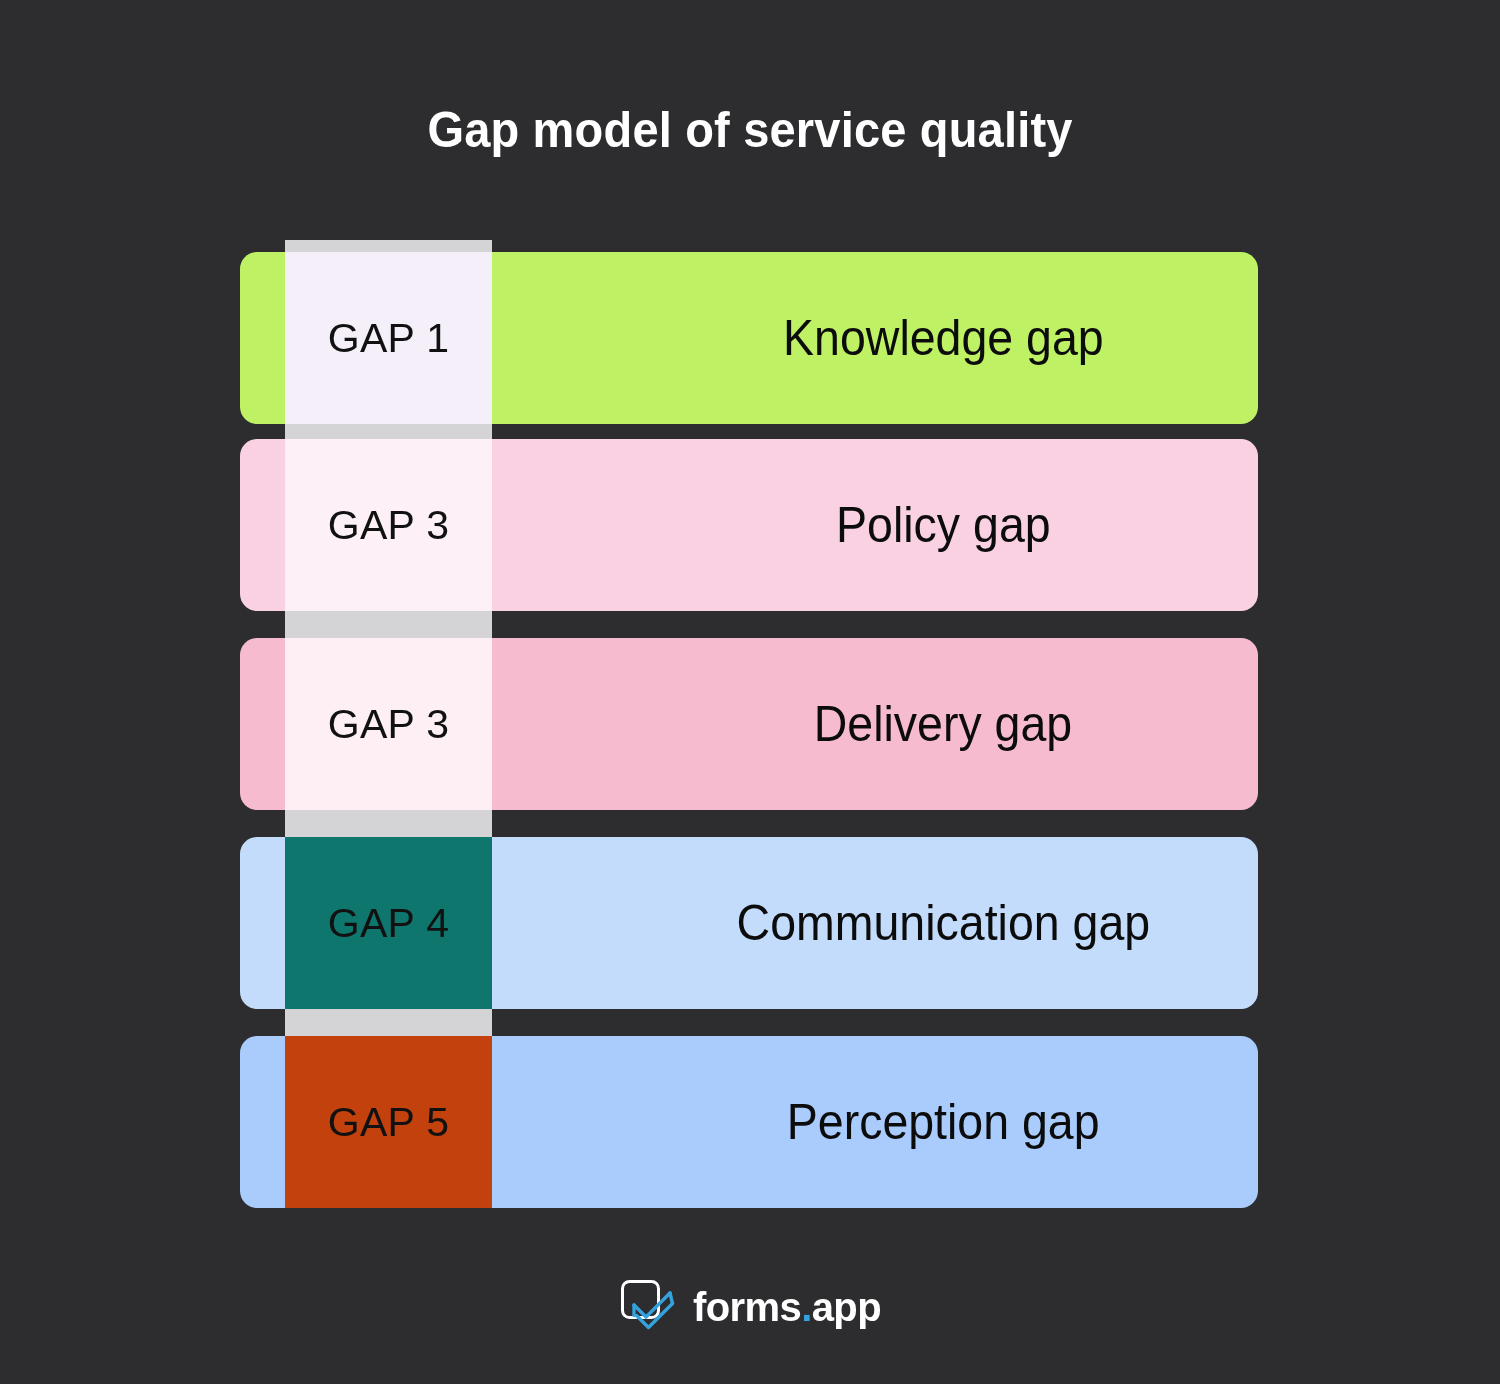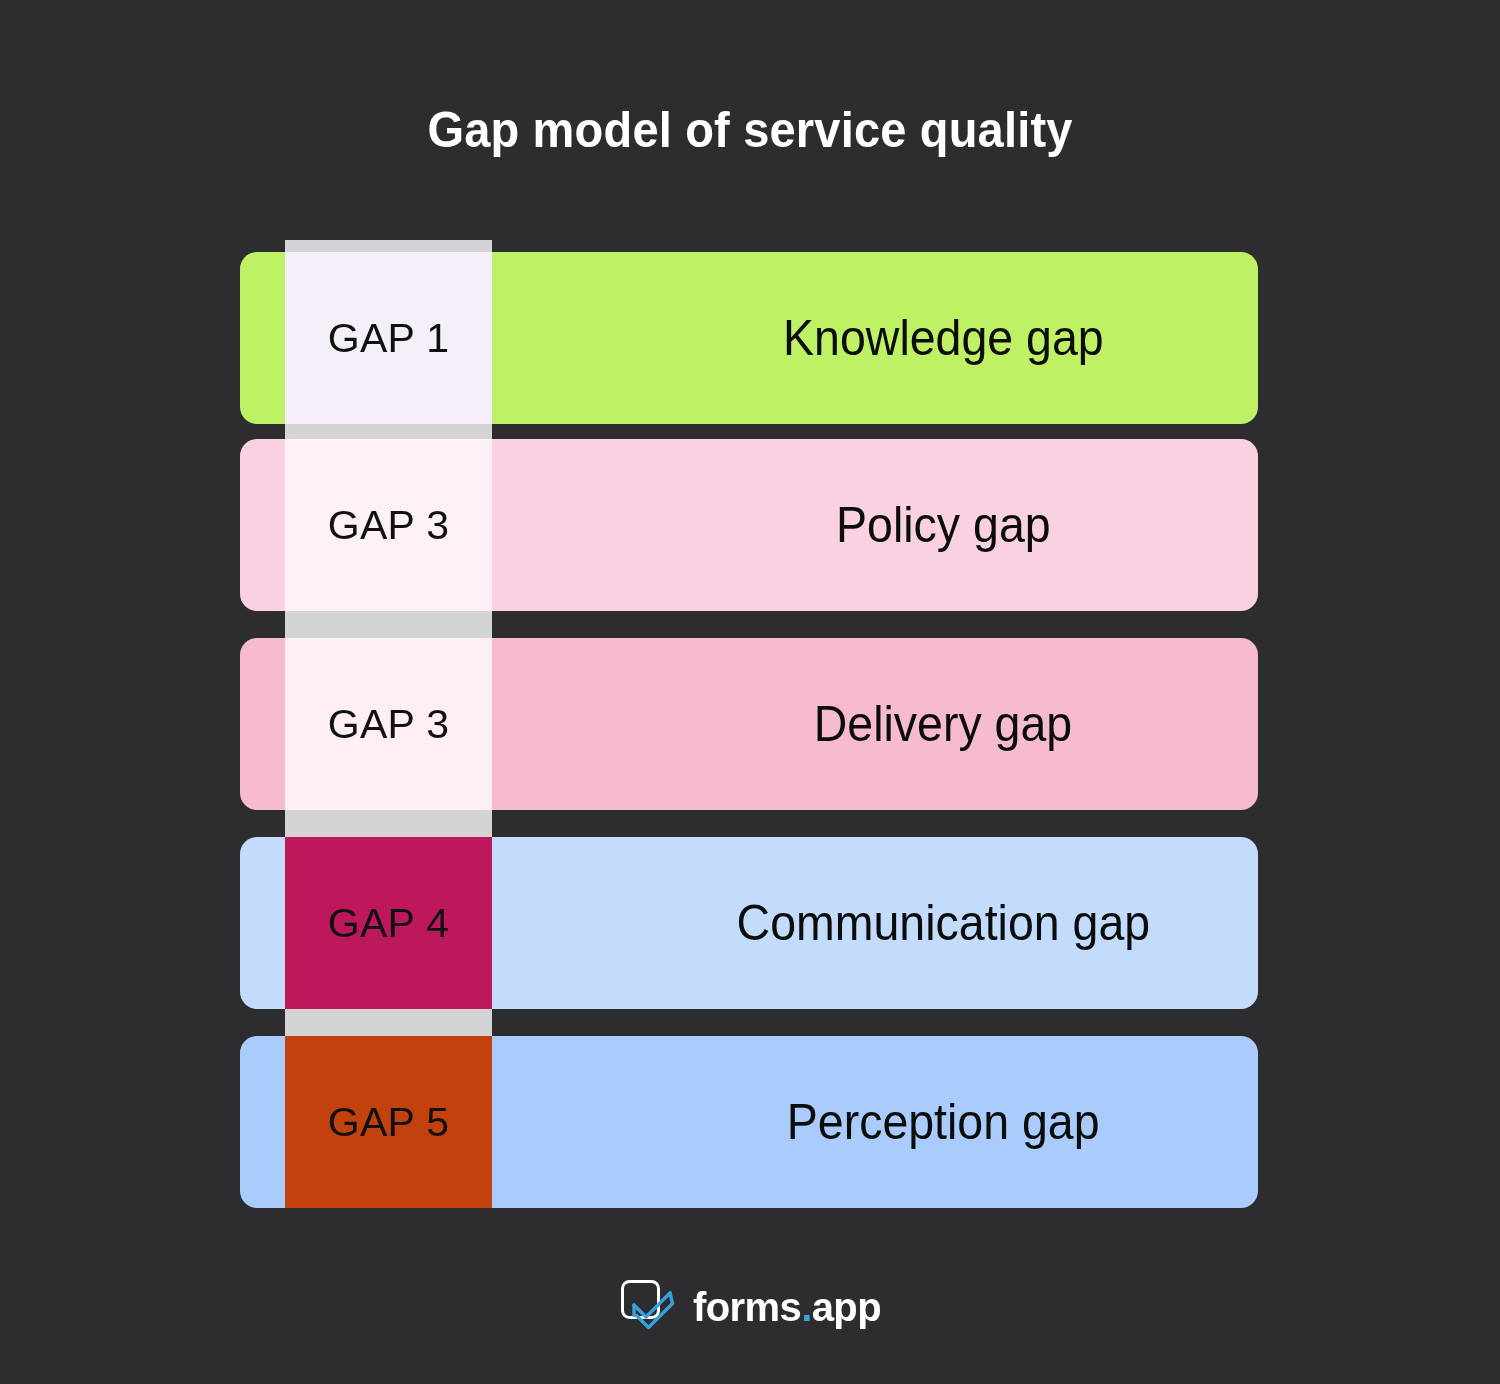--- a/index.html
+++ b/index.html
@@ -171,21 +171,21 @@
     <div class="row" style="top: 398px; background: rgb(247, 187, 208);">
       <div class="row-label-col" style="background: rgb(253, 239, 244);">
         <span class="row-label-text" style="color: rgb(17, 17, 17);">GAP 3</span>
       </div>
       <div class="row-title">
         <span class="row-title-text" style="color: rgb(12, 12, 12);">Delivery gap</span>
       </div>
     </div>
 
     <div class="row" style="top: 597px; background: rgb(195, 220, 252);">
-      <div class="row-label-col" style="background: #be185d;">
+      <div class="row-label-col" style="background: #0f766e;">
         <span class="row-label-text" style="color: rgb(17, 17, 17);">GAP 4</span>
       </div>
       <div class="row-title">
         <span class="row-title-text" style="color: rgb(12, 12, 12);">Communication gap</span>
       </div>
     </div>
 
     <div class="row" style="top: 796px; background: rgb(169, 204, 253);">
       <div class="row-label-col" style="background: #c2410c;">
         <span class="row-label-text" style="color: rgb(17, 17, 17);">GAP 5</span>

